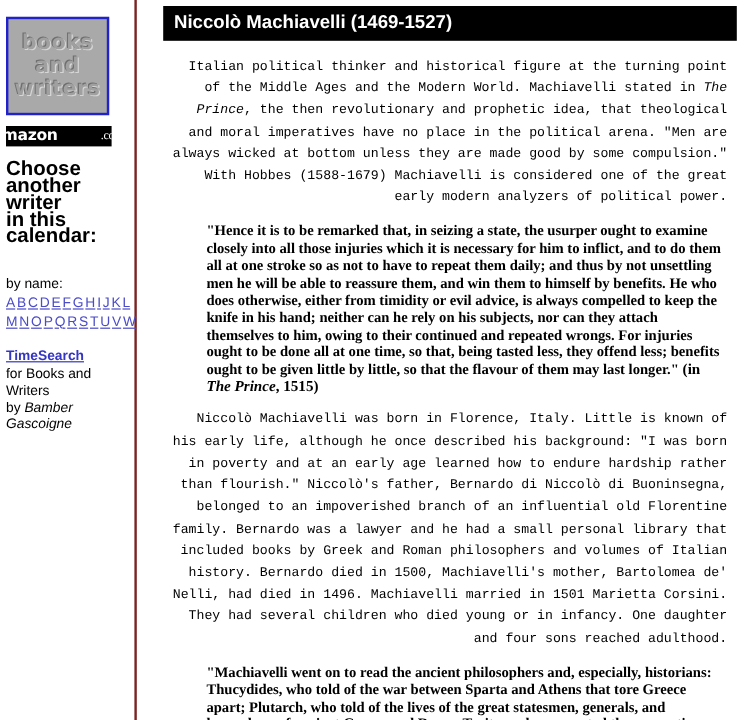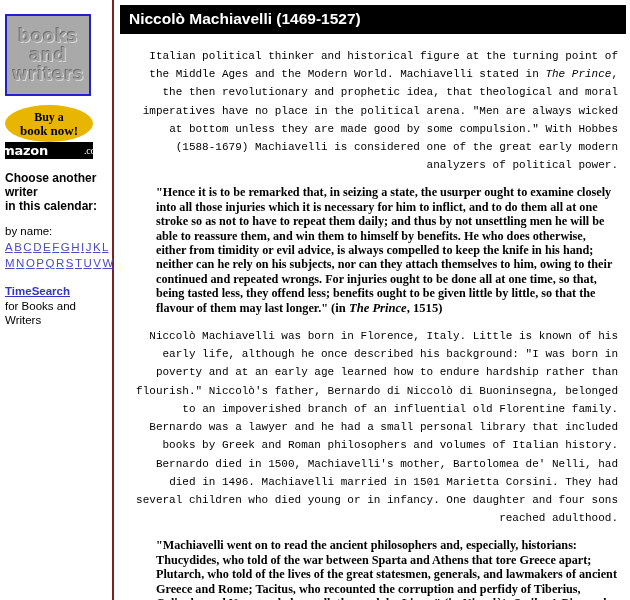--- a/index.html
+++ b/index.html
@@ -99,24 +99,24 @@
     letter-spacing: -0.2px;
   }
   .sb-text {
     font-family: "Liberation Sans", sans-serif;
     font-size: 11.5px;
     line-height: 14px;
     color: #000;
   }
   .sb-head {
     font-family: "Liberation Sans", sans-serif;
-    font-size: 12px;
+    font-size: 17px;
     font-weight: bold;
     line-height: 14px;
-    margin-bottom: 11px;
+    margin-bottom: 26px;
   }
   .sb-label {
     margin-bottom: 1px;
   }
   .alpha {
     line-height: 14.5px;
     margin-bottom: 11px;
     word-spacing: 0px;
   }
   .alpha a {
@@ -133,22 +133,23 @@
     font-family: "Liberation Sans", sans-serif;
     font-size: 11.5px;
   }
   .sb-strong a { font-weight: bold; }
   .ital { font-style: italic; }
 
   
   .content {
     flex: 1 1 auto;
     box-sizing: border-box;
-    padding: 5px 4px 0 6px;
+    padding: 5px 16px 0 6px;
     overflow: hidden;
+    margin-left: 16px;
   }
   .title-bar {
     background: #000000;
     color: #ffffff;
     font-family: "Liberation Sans", sans-serif;
     font-weight: bold;
     font-size: 15.5px;
     padding: 5px 0 6px 9px;
     margin-bottom: 13px;
   }
@@ -180,24 +181,20 @@
 
   <div class="sidebar">
 
     <div class="logo-box">
       <div class="logo-word">books</div>
       <div class="logo-word">and</div>
       <div class="logo-word">writers</div>
     </div>
 
     <div class="amazon-btn">
-      <div class="amazon-oval">
-        <div class="l1">Buy a</div>
-        <div class="l2">book now!</div>
-      </div>
       <div class="amazon-bar">
         <span class="amz">amazon</span>
           <span class="dotcom">.com.</span>
       </div>
     </div>
 
     <div class="sb-head">
       <div>Choose another writer</div>
       <div>in this calendar:</div>
     </div>
@@ -211,20 +208,21 @@
       <div>
         <a href="#">M</a><a href="#">N</a><a href="#">O</a><a href="#">P</a><a href="#">Q</a><a href="#">R</a><a href="#">S</a><a href="#">T</a><a href="#">U</a><a href="#">V</a><a href="#">W</a>
       </div>
     </div>
 
 
 
     <div class="sb-block sb-strong">
       <a href="#" class="sb-link">TimeSearch</a>
       <div class="sb-text">for Books and Writers</div>
+      <div class="sb-text"><span>by </span><span class="ital">Bamber Gascoigne</span></div>
     </div>
 
   </div>
 
   <div class="content">
 
     <div class="title-bar">Niccolò Machiavelli (1469-1527)</div>
 
     <p class="body-p"><span>Italian political thinker and historical figure at the turning point of the Middle Ages and the Modern World. Machiavelli stated in </span><i>The Prince</i><span>, the then revolutionary and prophetic idea, that theological and moral imperatives have no place in the political arena. "Men are always wicked at bottom unless they are made good by some compulsion." With Hobbes (1588-1679) Machiavelli is considered one of the great early modern analyzers of political power.</span></p>
 

